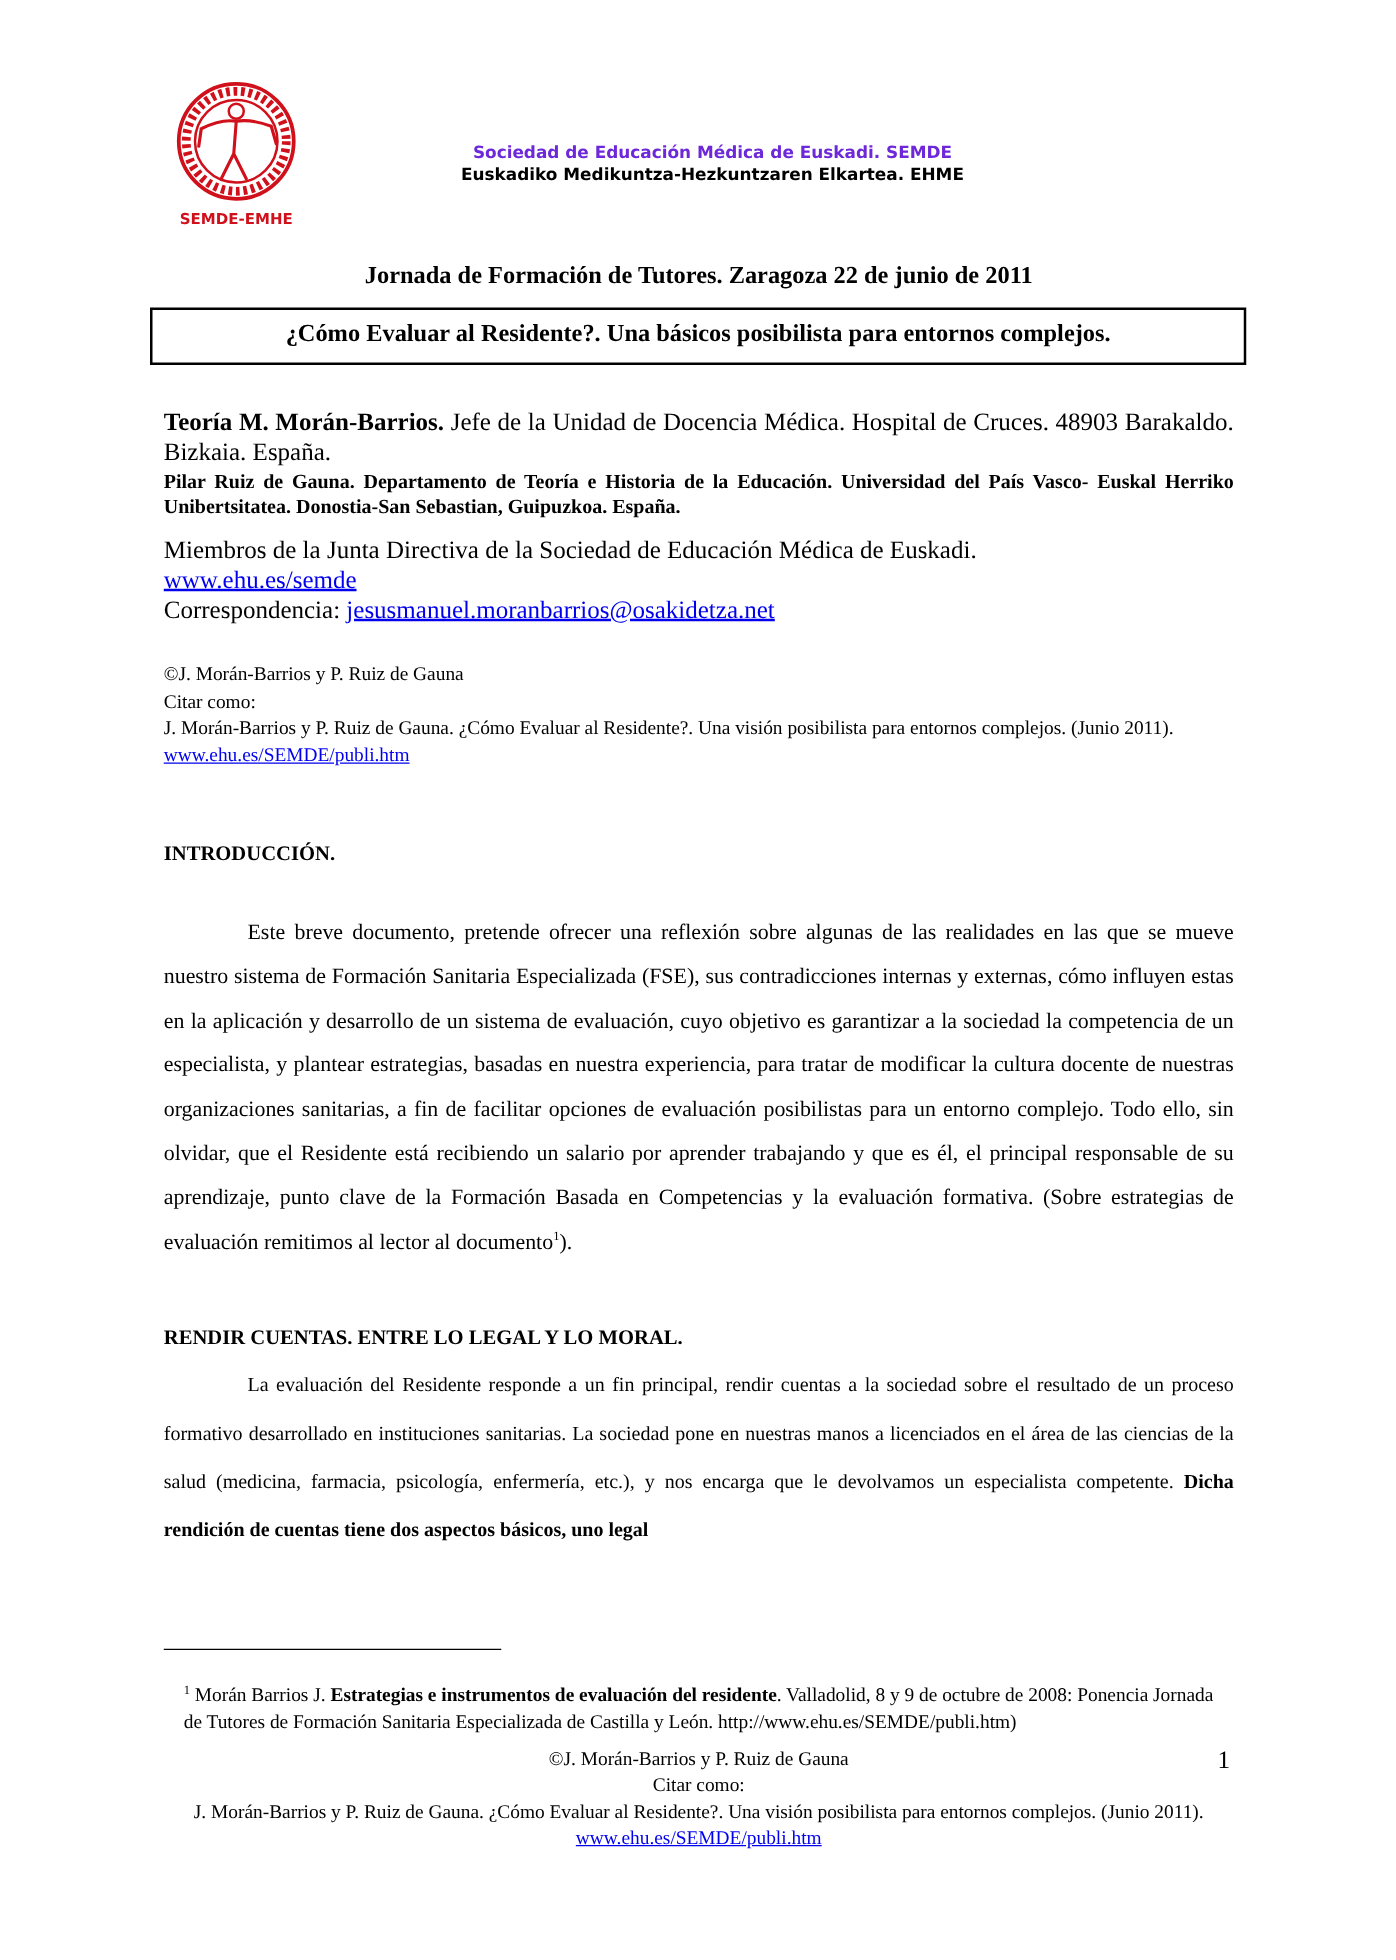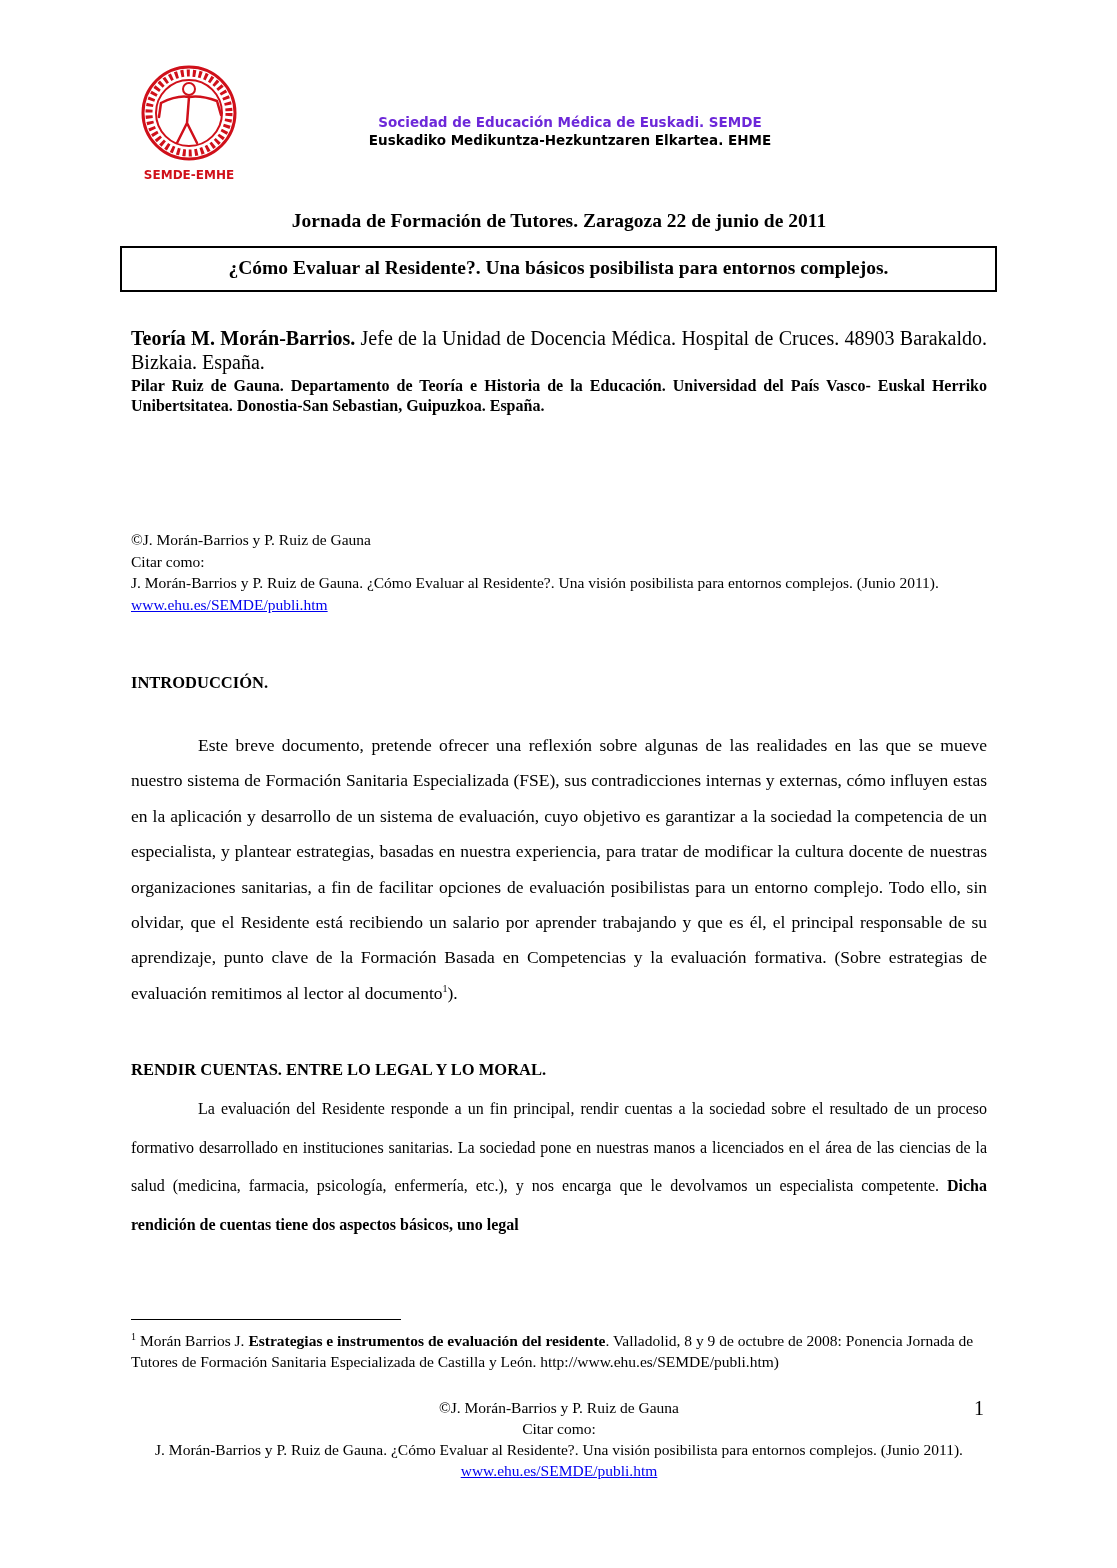--- a/index.html
+++ b/index.html
@@ -37,21 +37,21 @@
   .intro p { margin: 0; text-indent: 67px; text-align: justify; }
   sup { font-size: 10px; line-height: 0; }
 
   .rendir-h { left: 131px; top: 1060px; }
   .rendir { left: 131px; top: 1090px; width: 856px; font-size: 16px; line-height: 38.5px; text-align: justify; }
   .rendir p { margin: 0; text-indent: 67px; text-align: justify; }
 
   
   .fn-rule { left: 131px; top: 1319px; width: 270px; height: 0; border-top: 1.5px solid #000; }
   .footnote { left: 131px; top: 1330px; width: 856px; font-size: 15.5px; line-height: 21px; }
-  .footnote p { margin: 0; }
+  .footnote p { margin: 16px; }
 
   
   .footer { left: 131px; top: 1397px; width: 856px; text-align: center; font-size: 15.5px; line-height: 21px; }
   .footer p { margin: 0; }
   .pagenum { left: 974px; top: 1397px; font-size: 20px; }
 </style>
 </head>
 <body>
 
 <div class="abs logo">
@@ -69,20 +69,22 @@
   <div class="red">Sociedad de Educación Médica de Euskadi. SEMDE</div>
   <div class="green">Euskadiko Medikuntza-Hezkuntzaren Elkartea. EHME</div>
 </div>
 
 <div class="abs event">Jornada de Formación de Tutores. Zaragoza 22 de junio de 2011</div>
 <div class="abs titlebox">¿Cómo Evaluar al Residente?. Una básicos posibilista para entornos complejos.</div>
 
 <div class="abs authors">
   <p class="big a1"><b>Teoría M. Morán-Barrios.</b><span> Jefe de la Unidad de Docencia Médica. Hospital de Cruces. 48903 Barakaldo. Bizkaia. España.</span></p>
   <p class="med a2"><b>Pilar Ruiz de Gauna.</b><span> Departamento de Teoría e Historia de la Educación. Universidad del País Vasco- Euskal Herriko Unibertsitatea. Donostia-San Sebastian, Guipuzkoa. España.</span></p>
+  <p class="big"><span>Miembros de la Junta Directiva de la Sociedad de Educación Médica de Euskadi.</span><br><a href="#">www.ehu.es/semde</a></p>
+  <p class="big"><span>Correspondencia: </span><a href="#">jesusmanuel.moranbarrios@osakidetza.net</a></p>
 </div>
 
 <div class="abs cite">
   <p>©J. Morán-Barrios y P. Ruiz de Gauna</p>
   <p>Citar como:</p>
   <p><span>J. Morán-Barrios y P. Ruiz de Gauna. ¿Cómo Evaluar al Residente?. Una visión posibilista para entornos complejos. (Junio 2011).  </span><a href="#">www.ehu.es/SEMDE/publi.htm</a></p>
 </div>
 
 <div class="abs h intro-h">INTRODUCCIÓN.</div>
 <div class="abs intro">

